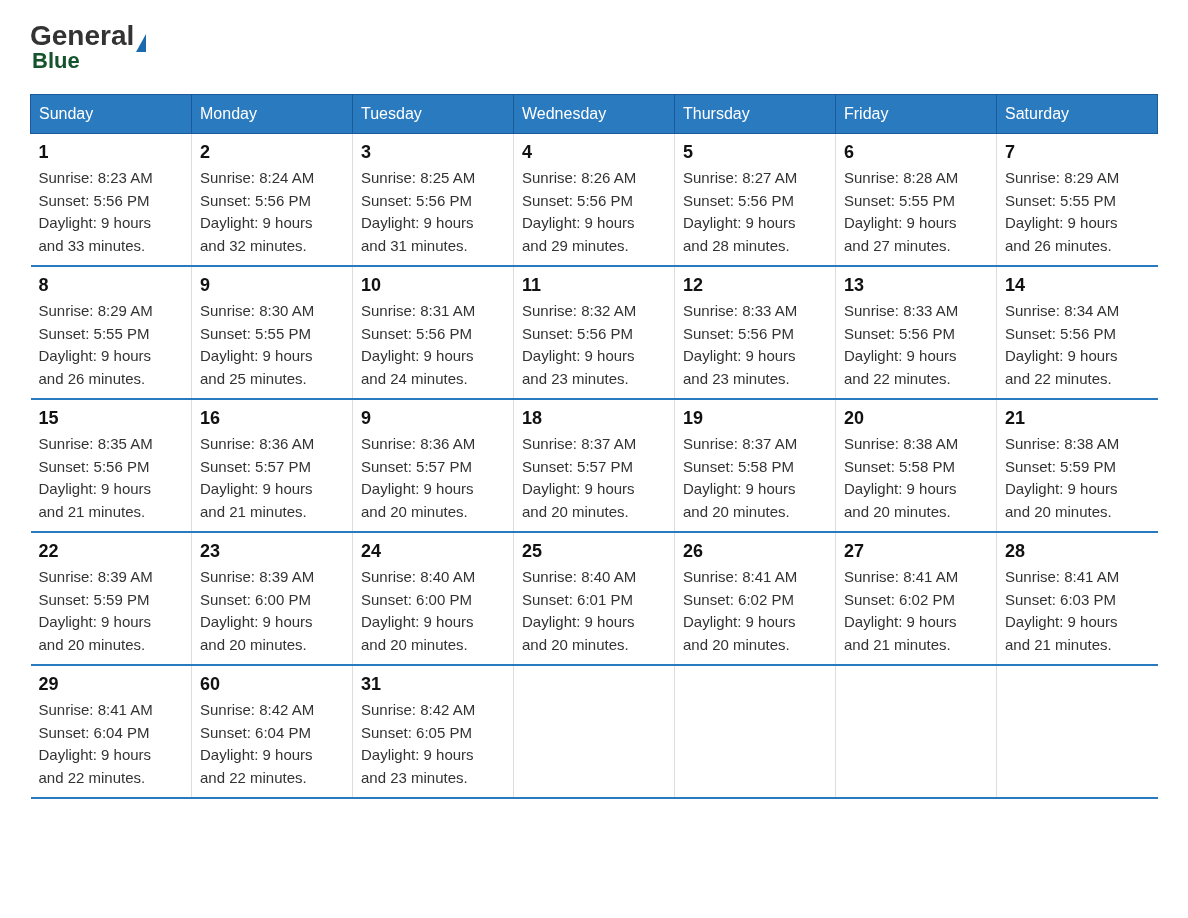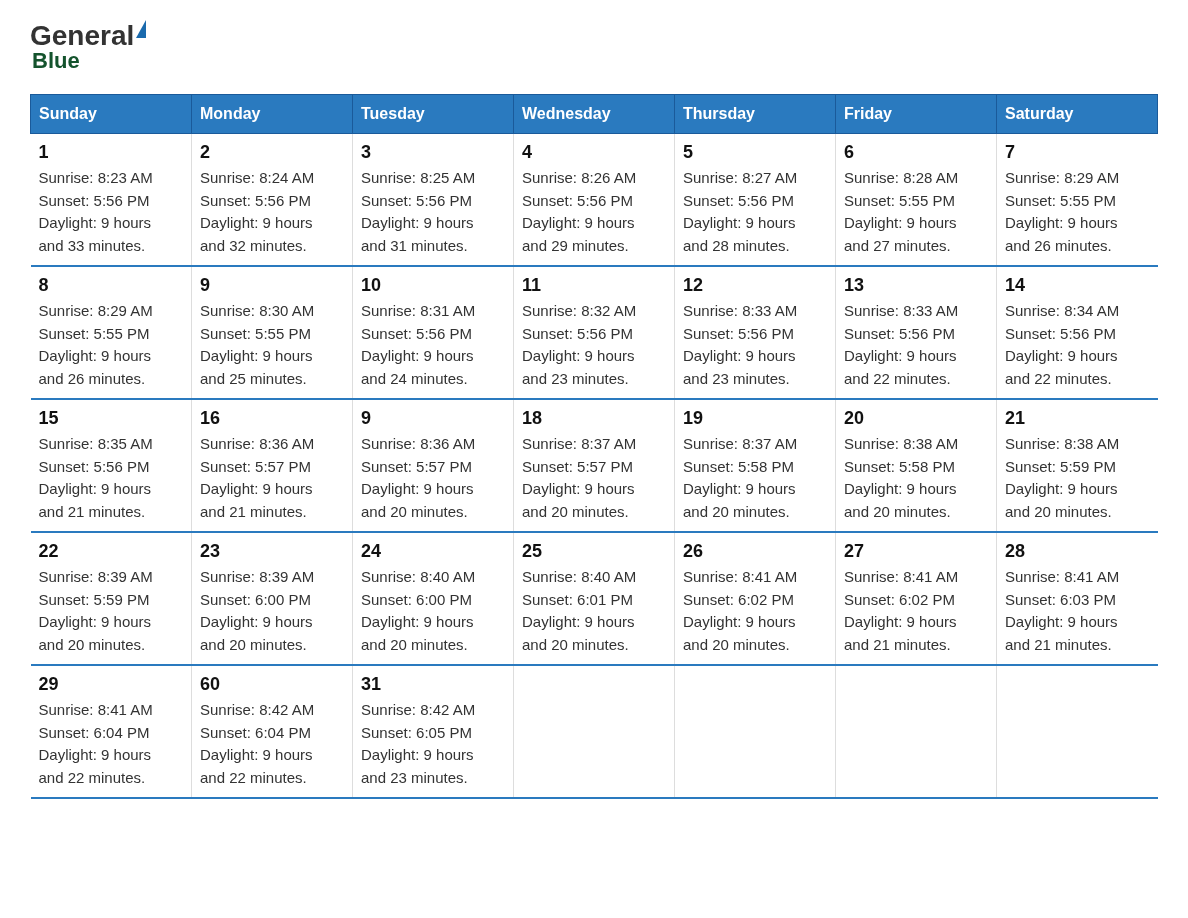--- a/index.html
+++ b/index.html
@@ -19,21 +19,21 @@
     .logo {
       display: flex;
       flex-direction: column;
       align-items: flex-start;
     }
     .logo-text {
       font-size: 28px;
       font-weight: bold;
       color: #333;
       display: flex;
-      align-items: flex-start;
+      align-items: flex-end;
     }
     .logo-general { color: #333; }
     .logo-triangle {
       width: 0;
       height: 0;
       border-left: 10px solid transparent;
       border-right: 0px solid transparent;
       border-bottom: 18px solid #1a6aad;
       display: inline-block;
       margin: 0 2px;
@@ -61,21 +61,21 @@
     }
     table {
       width: 100%;
       border-collapse: collapse;
       table-layout: fixed;
     }
     thead tr th {
       background-color: #2a7abf;
       color: #fff;
       font-size: 16px;
-      font-weight: bold;
+      font-weight: normal;
       padding: 10px 8px;
       text-align: left;
       border: 1px solid #1a5a9a;
     }
     tbody tr {
       border-bottom: 2px solid #2a7abf;
     }
     tbody tr td {
       vertical-align: top;
       padding: 8px 8px;

